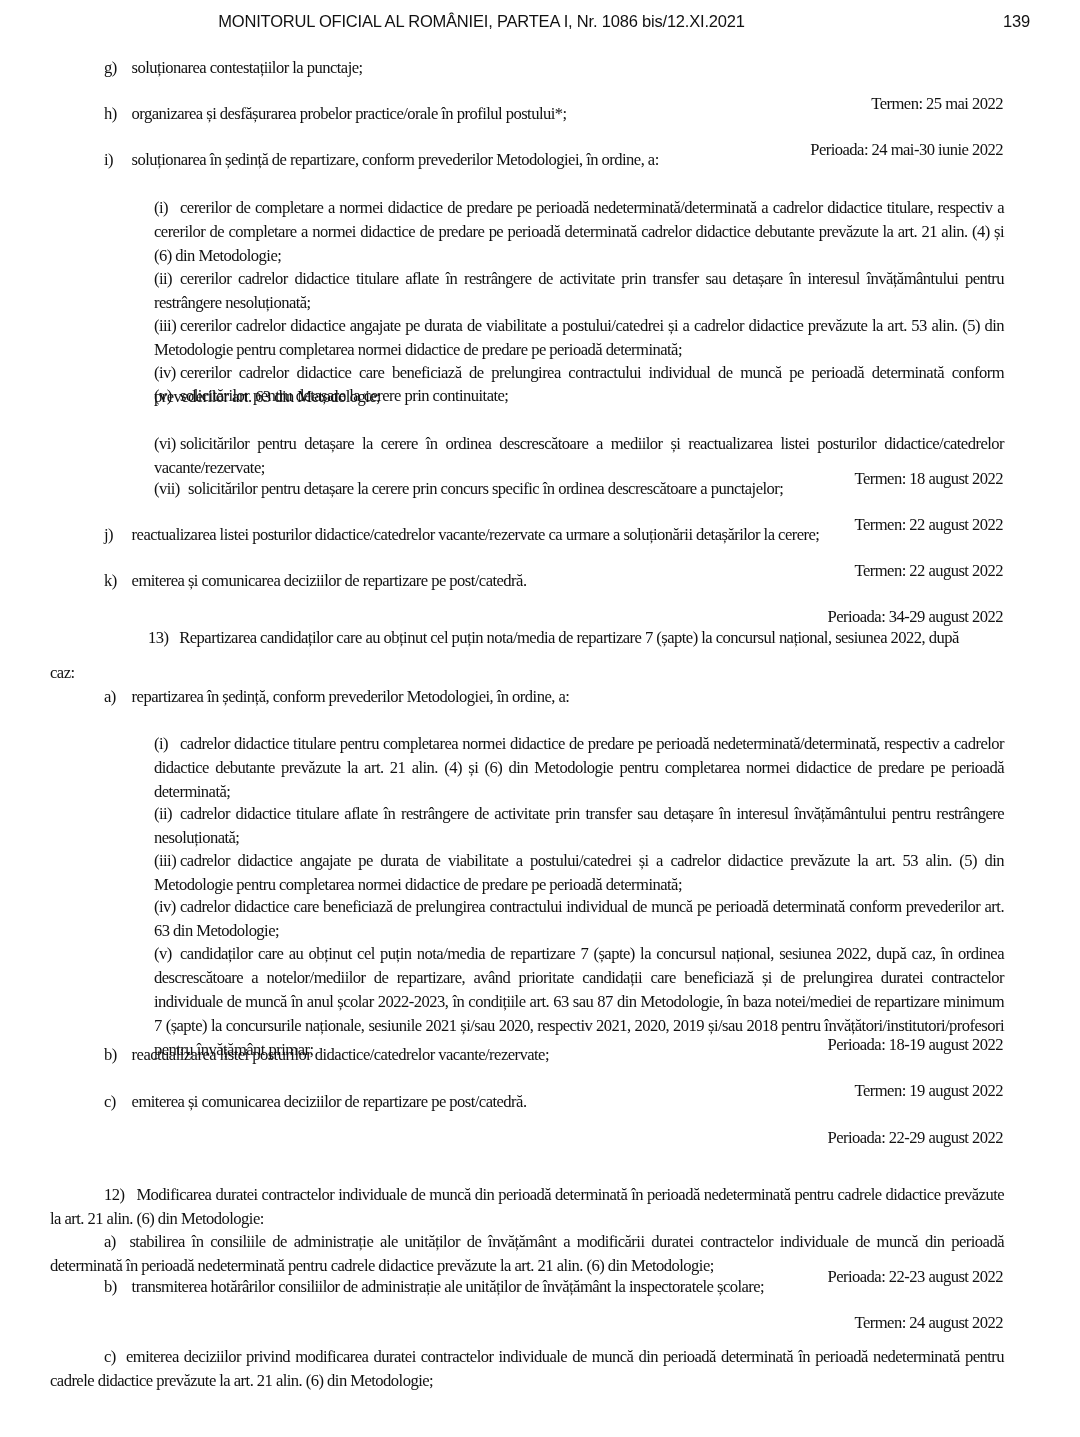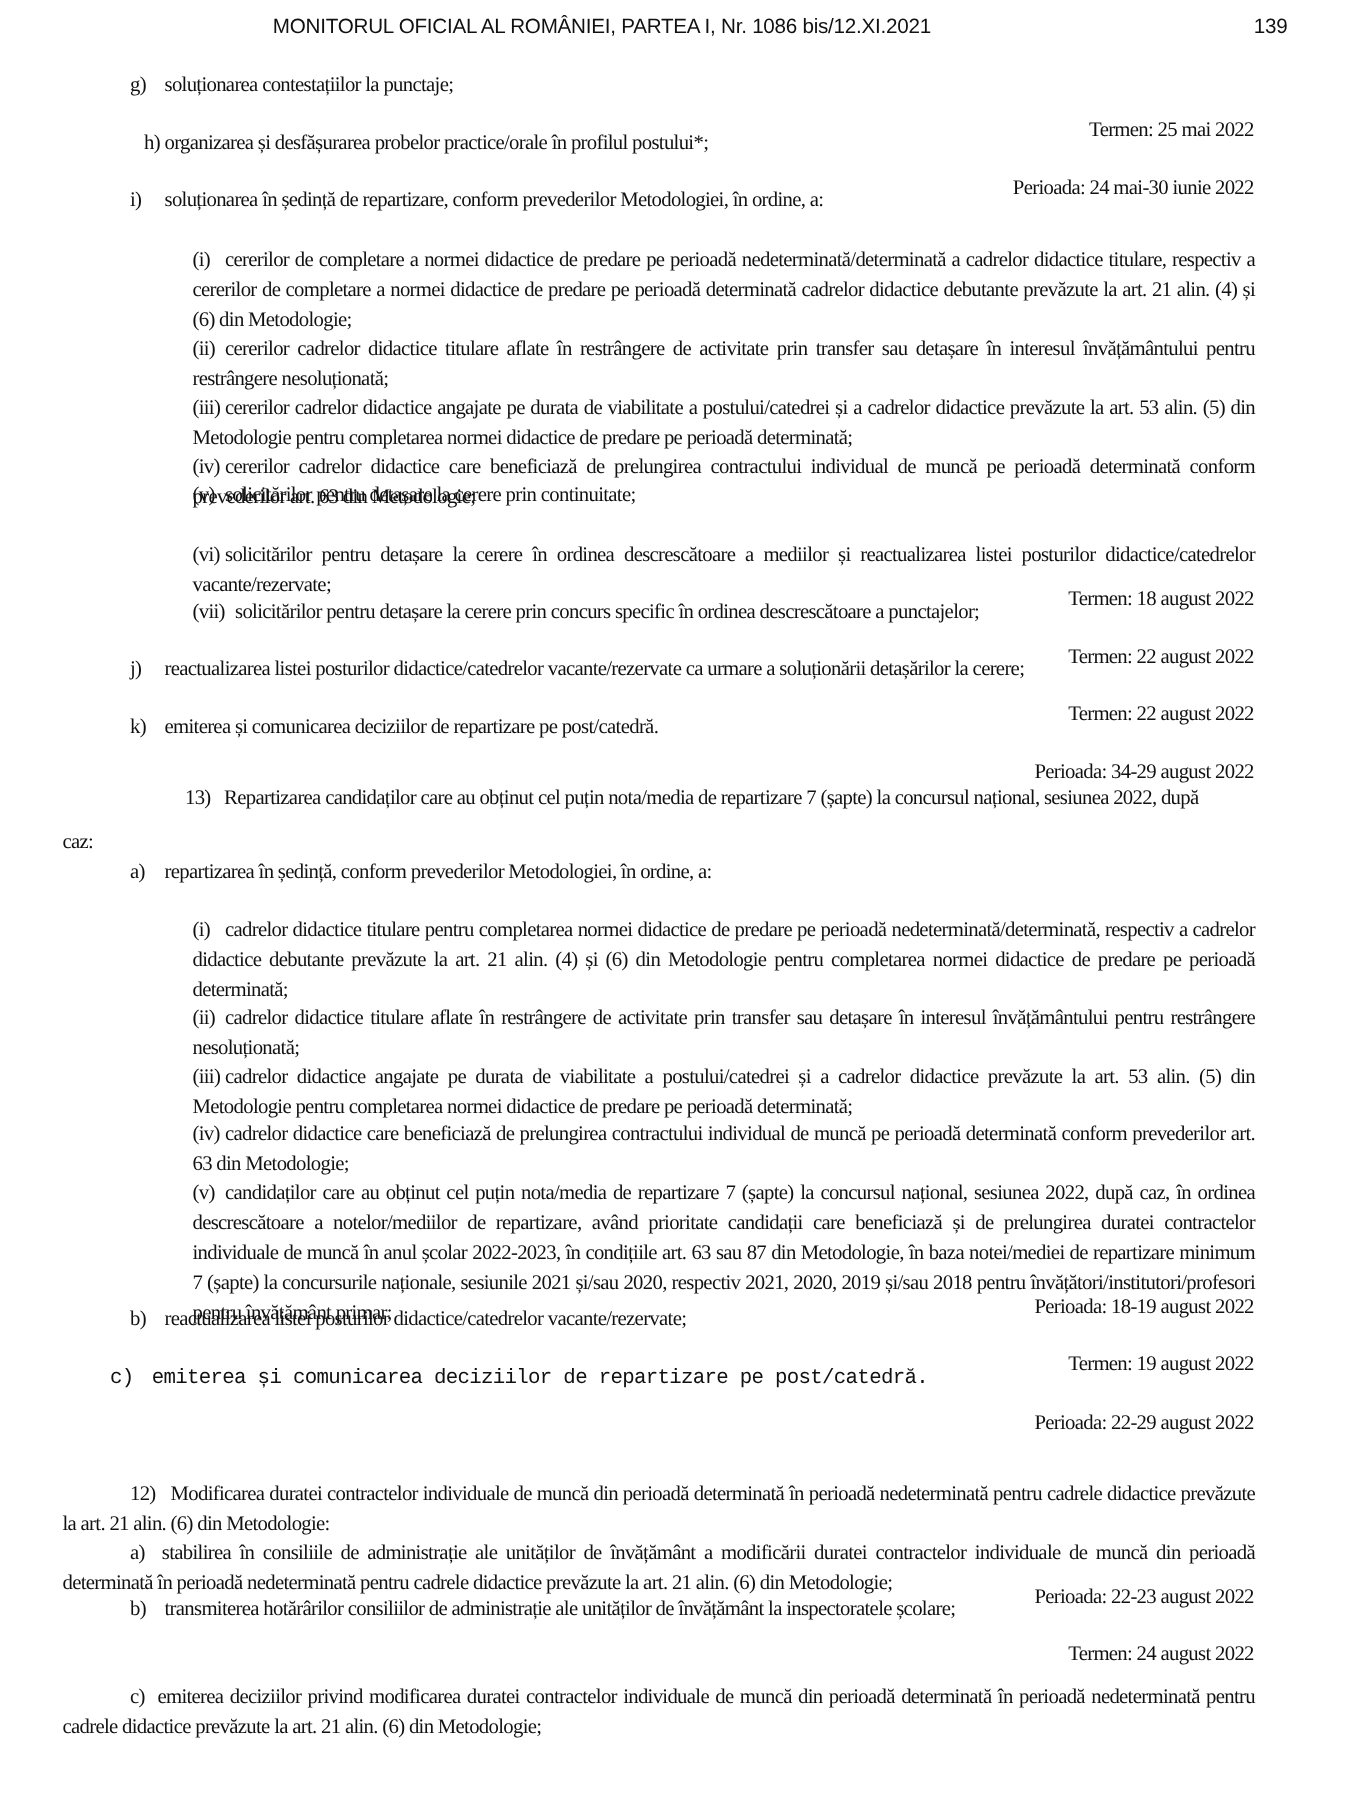--- a/index.html
+++ b/index.html
@@ -28,21 +28,21 @@
   </div>
 
   <div class="doc">
 
     <div class="line" style="top:56px; left:104px;font-family:Liberation Serif, serif;">
       <span class="lbl">g)</span>
       <span>soluționarea contestațiilor la punctaje;</span>
     </div>
     <div class="right" style="top:79px;">Termen: 25 mai 2022</div>
 
-    <div class="line" style="top:102px; left:104px;text-align:right;">
+    <div class="line" style="top:102px; left:104px;">
       <span class="lbl">h)</span>
       <span>organizarea și desfășurarea probelor practice/orale în profilul postului*;</span>
     </div>
     <div class="right" style="top:125px;">Perioada: 24 mai-30 iunie 2022</div>
 
     <div class="line" style="top:148px; left:104px;">
       <span class="lbl">i)</span>
       <span>soluționarea în ședință de repartizare, conform prevederilor Metodologiei, în ordine, a:</span>
     </div>
     <div class="blk" style="top:172px; left:154px; width:850px;">
@@ -107,21 +107,21 @@
       <span class="sub">(v)</span><span>candidaților care au obținut cel puțin nota/media de repartizare 7 (șapte) la concursul național, sesiunea 2022, după caz, în ordinea descrescătoare a notelor/mediilor de repartizare, având prioritate candidații care beneficiază și de prelungirea duratei contractelor individuale de muncă în anul școlar 2022-2023, în condițiile art. 63 sau 87 din Metodologie, în baza notei/mediei de repartizare minimum 7 (șapte) la concursurile naționale, sesiunile 2021 și/sau 2020, respectiv 2021, 2020, 2019 și/sau 2018 pentru învățători/institutori/profesori pentru învățământ primar;</span>
     </div>
     <div class="right" style="top:1020px;">Perioada: 18-19 august 2022</div>
 
     <div class="line" style="top:1043px; left:104px;">
       <span class="lbl">b)</span>
       <span>reactualizarea listei posturilor didactice/catedrelor vacante/rezervate;</span>
     </div>
     <div class="right" style="top:1066px;">Termen: 19 august 2022</div>
 
-    <div class="line" style="top:1090px; left:88px;font-family:Liberation Mono, monospace;">
+    <div class="line" style="top:1090px; left:104px;">
       <span class="lbl">c)</span>
       <span>emiterea și comunicarea deciziilor de repartizare pe post/catedră.</span>
     </div>
     <div class="right" style="top:1113px;">Perioada: 22-29 august 2022</div>
 
     <div class="blk" style="top:1159px; left:50px; width:954px; text-indent:54px;">
       <span>12)</span>&nbsp;&nbsp;
       <span>Modificarea duratei contractelor individuale de muncă din perioadă determinată în perioadă nedeterminată pentru cadrele didactice prevăzute la art. 21 alin. (6) din Metodologie:</span>
     </div>
     <div class="blk" style="top:1206px; left:50px; width:954px; text-indent:54px;">

